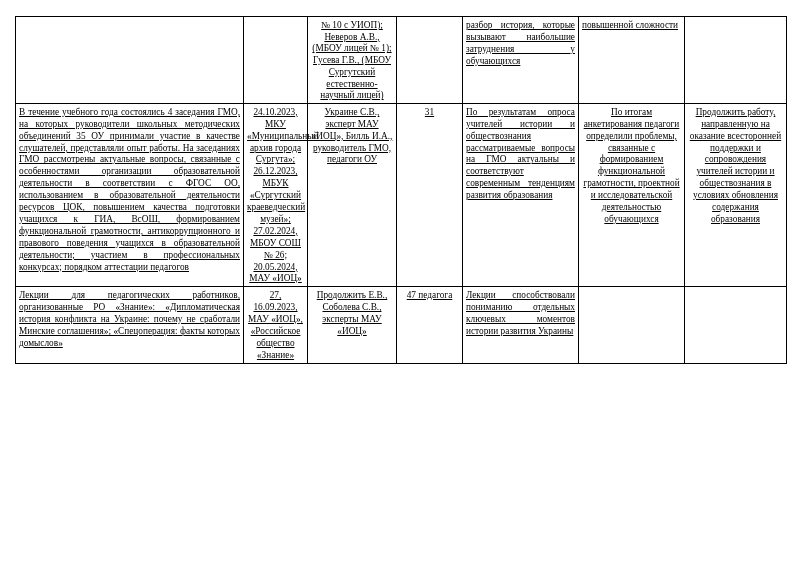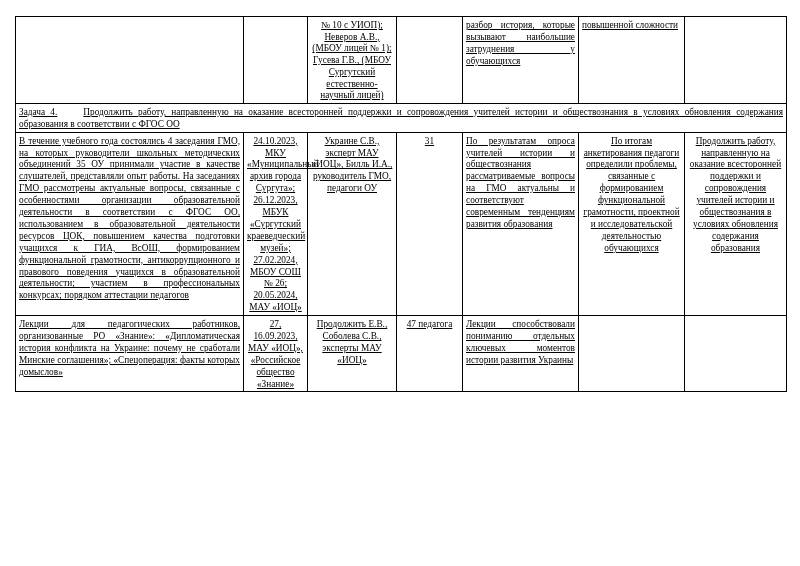--- a/index.html
+++ b/index.html
@@ -79,25 +79,20 @@
         <td class="ctr"></td>
         <td class="ctr tight">№ 10 с УИОП);
 Неверов А.В., (МБОУ лицей № 1);
 Гусева Г.В., (МБОУ Сургутский естественно-научный лицей)</td>
         <td class="ctr"></td>
         <td class="just">разбор история, которые вызывают наибольшие затруднения у обучающихся</td>
         <td class="left">повышенной сложности</td>
         <td class="ctr"></td>
       </tr>
 
-      <tr>
-        <td class="task-cell" colspan="7">
-          <span>Задача 4.</span><span class="indent"></span><span>Продолжить работу, направленную на оказание всесторонней поддержки и сопровождения учителей истории и обществознания в условиях обновления содержания образования в соответствии с ФГОС ОО</span>
-        </td>
-      </tr>
 
       <tr>
         <td class="just">В течение учебного года состоялись 4 заседания ГМО, на которых руководители школьных методических объединений 35 ОУ принимали участие в качестве слушателей, представляли опыт работы. На заседаниях ГМО рассмотрены актуальные вопросы, связанные с особенностями организации образовательной деятельности в соответствии с ФГОС ОО, использованием в образовательной деятельности ресурсов ЦОК, повышением качества подготовки учащихся к ГИА, ВсОШ, формированием функциональной грамотности, антикоррупционного и правового поведения учащихся в образовательной деятельности; участием в профессиональных конкурсах; порядком аттестации педагогов</td>
         <td class="ctr">24.10.2023, МКУ «Муниципальный архив города Сургута»; 26.12.2023, МБУК «Сургутский краеведческий музей»; 27.02.2024, МБОУ СОШ № 26; 20.05.2024, МАУ «ИОЦ»</td>
         <td class="ctr">Украине С.В., эксперт МАУ «ИОЦ», Билль И.А., руководитель ГМО, педагоги ОУ</td>
         <td class="ctr">31</td>
         <td class="just">По результатам опроса учителей истории и обществознания рассматриваемые вопросы на ГМО актуальны и соответствуют современным тенденциям развития образования</td>
         <td class="ctr">По итогам анкетирования педагоги определили проблемы, связанные с формированием функциональной грамотности, проектной и исследовательской деятельностью обучающихся</td>
         <td class="ctr">Продолжить работу, направленную на оказание всесторонней поддержки и сопровождения учителей истории и обществознания в условиях обновления содержания образования</td>
       </tr>

